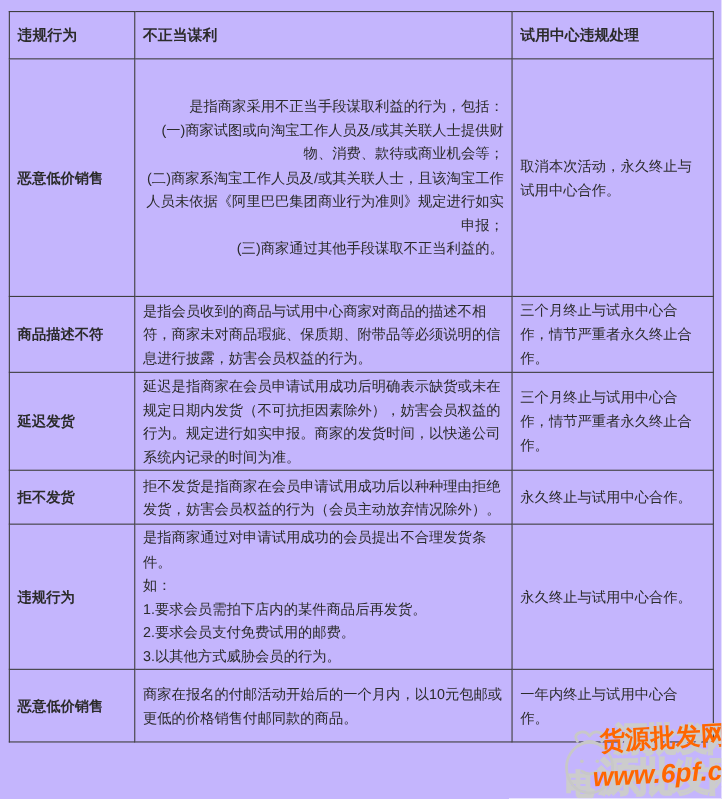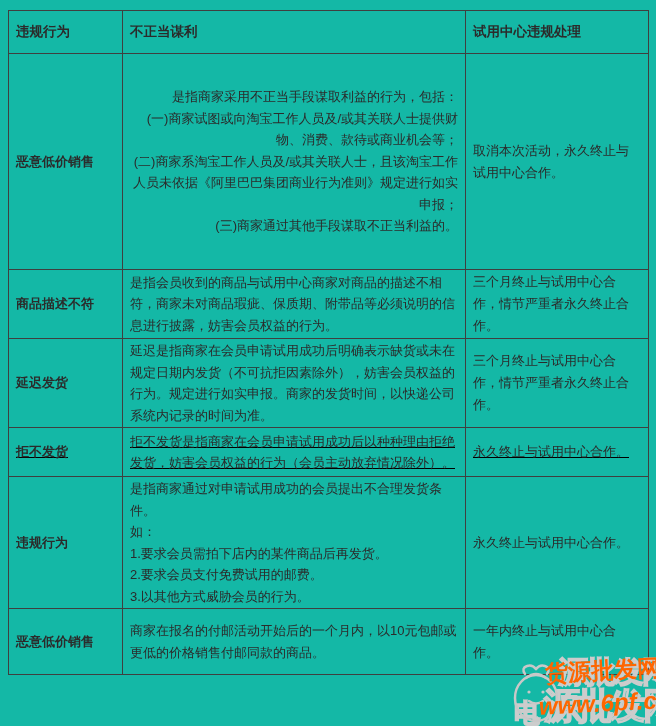--- a/index.html
+++ b/index.html
@@ -5,21 +5,21 @@
   html, body {
     margin: 0;
     padding: 0;
     background: #ffffff;
     font-family: "Liberation Sans", sans-serif;
   }
   .page {
     position: relative;
     width: 656px;
     height: 726px;
-    background: #14b8a6;
+    background: #c4b5fd;
     overflow: hidden;
   }
   table.rules {
     position: absolute;
     left: 8px;
     top: 10px;
     width: 640px;
     border-collapse: collapse;
     table-layout: fixed;
   }
@@ -95,21 +95,21 @@
     <tr style="height:67px;">
       <td class="behavior">商品描述不符</td>
       <td class="definition">是指会员收到的商品与试用中心商家对商品的描述不相符，商家未对商品瑕疵、保质期、附带品等必须说明的信息进行披露，妨害会员权益的行为。</td>
       <td class="handling">三个月终止与试用中心合作，情节严重者永久终止合作。</td>
     </tr>
     <tr style="height:83px;">
       <td class="behavior">延迟发货</td>
       <td class="definition">延迟是指商家在会员申请试用成功后明确表示缺货或未在规定日期内发货（不可抗拒因素除外），妨害会员权益的行为。规定进行如实申报。商家的发货时间，以快递公司系统内记录的时间为准。</td>
       <td class="handling">三个月终止与试用中心合作，情节严重者永久终止合作。</td>
     </tr>
-    <tr style="height:49px;text-decoration:underline;">
+    <tr style="height:49px;">
       <td class="behavior">拒不发货</td>
       <td class="definition">拒不发货是指商家在会员申请试用成功后以种种理由拒绝发货，妨害会员权益的行为（会员主动放弃情况除外）。</td>
       <td class="handling">永久终止与试用中心合作。</td>
     </tr>
     <tr style="height:112px;">
       <td class="behavior">违规行为</td>
       <td class="definition">是指商家通过对申请试用成功的会员提出不合理发货条件。
 如：
 1.要求会员需拍下店内的某件商品后再发货。
 2.要求会员支付免费试用的邮费。

